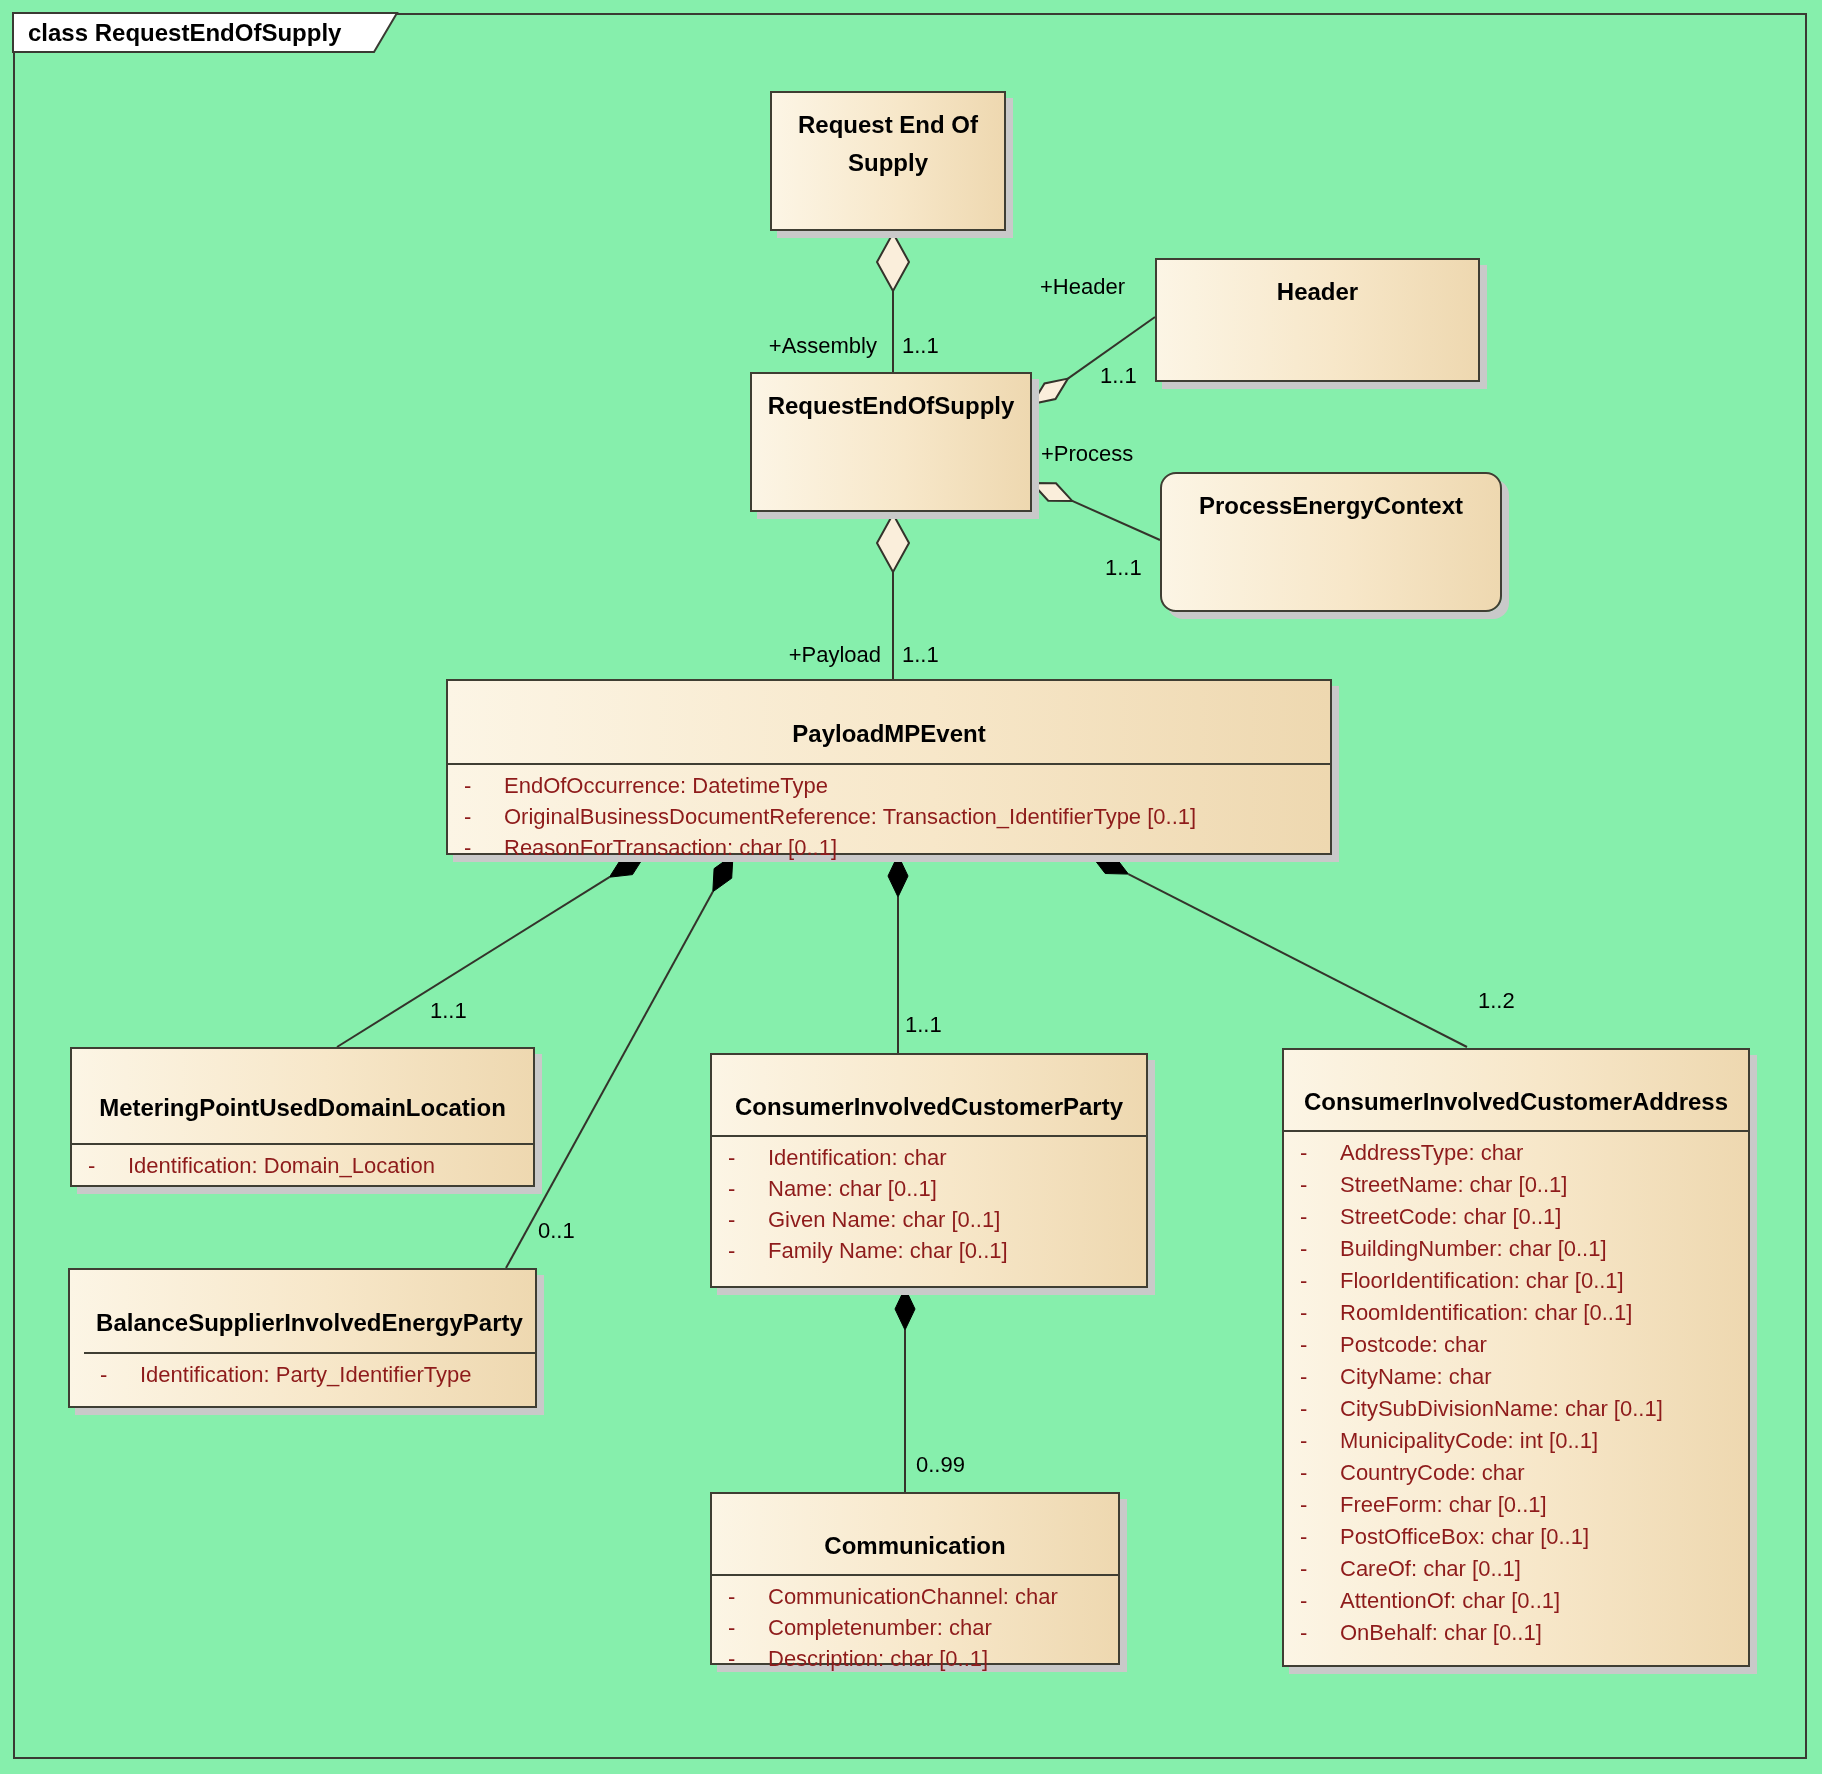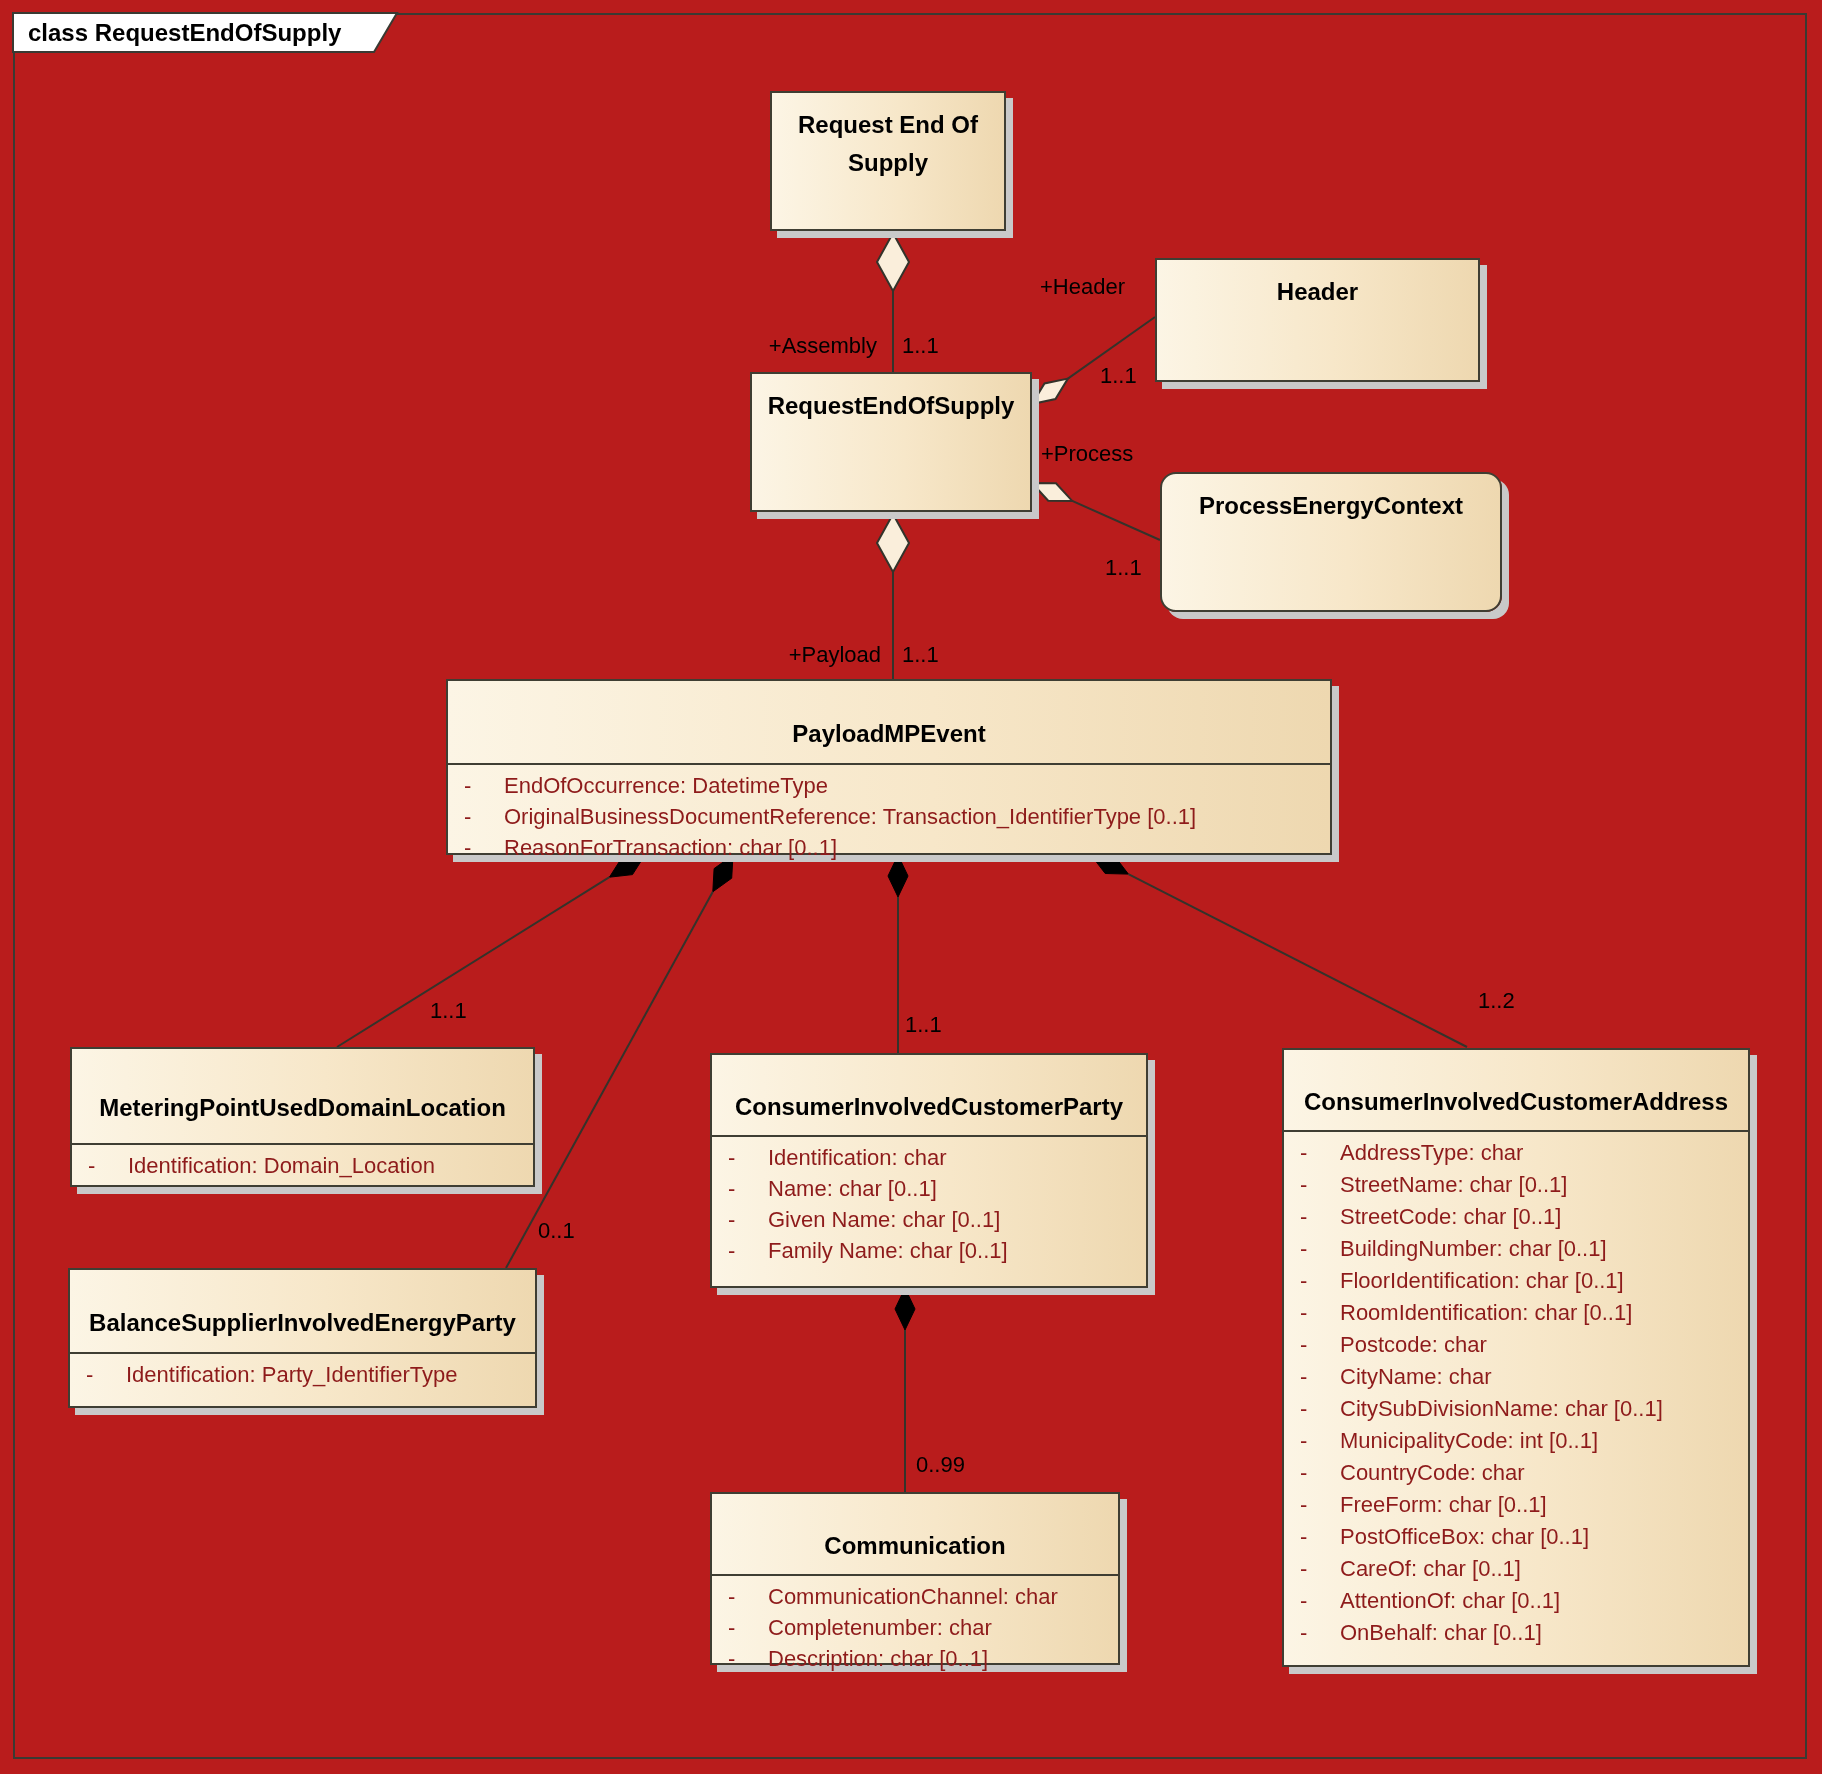--- a/index.html
+++ b/index.html
@@ -1,17 +1,17 @@
 <!DOCTYPE html>
 <html><head>
 <meta charset="utf-8">
 <style>
   html,body{margin:0;padding:0;background:#fff;}
   #stage{
-    position:relative;width:1822px;height:1774px;background:#b91c1c;overflow:hidden;
+    position:relative;width:1822px;height:1774px;background:#86efac;overflow:hidden;
     font-family:"Liberation Sans","DejaVu Sans",sans-serif;color:#000;
   }
   .frame{position:absolute;left:13px;top:13px;width:1794px;height:1746px;border:2px solid #3a3a33;box-sizing:border-box;}
   .tab-label{position:absolute;left:28px;top:19px;font-size:24px;font-weight:bold;white-space:nowrap;}
   svg.wires{position:absolute;left:0;top:0;}
 
   .box{
     position:absolute;box-sizing:border-box;
     background:linear-gradient(90deg,#fcf5e5 0%,#f7e7c9 55%,#eed8b0 100%);
     border:2px solid #3f3e33;box-shadow:7px 7px 0 #c9c9c9;
@@ -97,21 +97,21 @@
 
   <div class="box" style="left:70px;top:1047px;width:465px;height:140px;">
     <div class="tcomp" style="height:72px;">
       <div class="title">MeteringPointUsedDomainLocation</div>
     </div>
     <div class="attrs">
       <div class="attr"><span class="m">-</span><span>Identification: Domain_Location</span></div>
     </div>
   </div>
 
-  <div class="box" style="left:68px;top:1268px;width:469px;height:140px;">
+  <div class="box" style="left:68px;top:1268px;width:469px;height:140px;padding-left:14px;">
     <div class="tcomp" style="height:60px;">
       <div class="title">BalanceSupplierInvolvedEnergyParty</div>
     </div>
     <div class="attrs">
       <div class="attr"><span class="m">-</span><span>Identification: Party_IdentifierType</span></div>
     </div>
   </div>
 
   <div class="box" style="left:710px;top:1053px;width:438px;height:235px;">
     <div class="tcomp" style="height:58px;">

